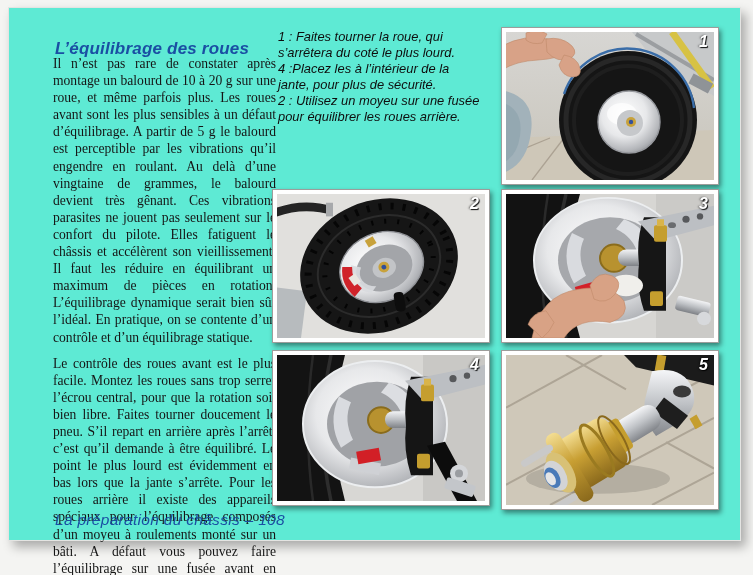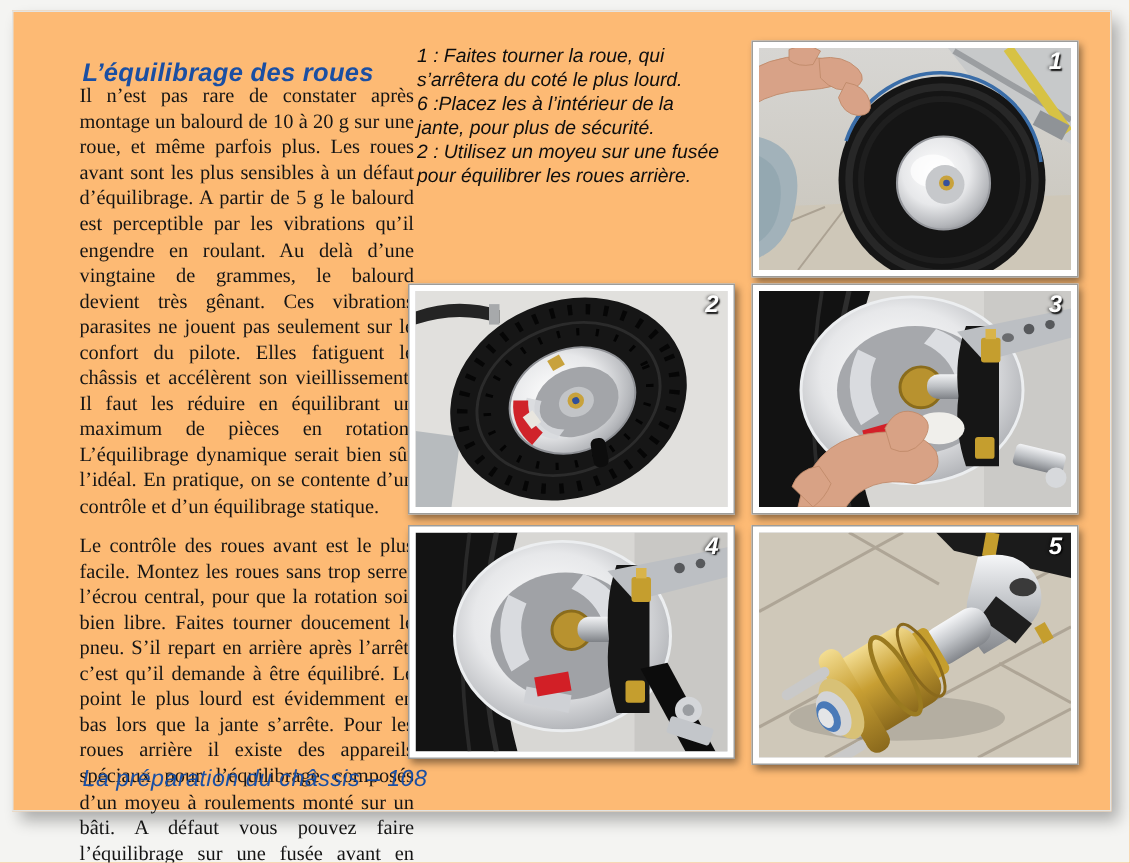--- a/index.html
+++ b/index.html
@@ -6,21 +6,21 @@
   html, body { margin: 0; padding: 0; }
   body {
     width: 753px; height: 575px;
     background: #f4f4f2;
     font-family: "Liberation Sans", sans-serif;
     position: relative; overflow: hidden;
   }
   .page {
     position: absolute; left: 8px; top: 7px;
     width: 733px; height: 534px;
-    background: #fdba74;
+    background: #5eead4;
     border: 1px solid #e4e4e2;
     box-shadow: 5px 6px 10px rgba(0,0,0,0.30);
   }
   .title {
     position: absolute; left: 46px; top: 20px; width: 240px;
     font-weight: bold; font-style: italic; font-size: 17px;
     color: #1a4fa3; letter-spacing: 0.2px;
   }
   .body-col {
     position: absolute; left: 44px; top: 47px; width: 223px;
@@ -65,21 +65,21 @@
 
   <h1 class="title">L’équilibrage des roues</h1>
 
   <div class="body-col">
     <p>Il n’est pas rare de constater après montage un balourd de 10 à 20 g sur une roue, et même parfois plus. Les roues avant sont les plus sensibles à un défaut d’équilibrage. A partir de 5 g le balourd est perceptible par les vibrations qu’il engendre en roulant. Au delà d’une vingtaine de grammes, le balourd devient très gênant. Ces vibrations parasites ne jouent pas seulement sur le confort du pilote. Elles fatiguent le châssis et accélèrent son vieillissement. Il faut les réduire en équilibrant un maximum de pièces en rotation. L’équilibrage dynamique serait bien sûr l’idéal. En pratique, on se contente d’un contrôle et d’un équilibrage statique.</p>
     <p>Le contrôle des roues avant est le plus facile. Montez les roues sans trop serrer l’écrou central, pour que la rotation soit bien libre. Faites tourner doucement le pneu. S’il repart en arrière après l’arrêt, c’est qu’il demande à être équilibré. Le point le plus lourd est évidemment en bas lors que la jante s’arrête. Pour les roues arrière il existe des appareils spéciaux pour l’équilibrage composés d’un moyeu à roulements monté sur un bâti. A défaut vous pouvez faire l’équilibrage sur une fusée avant en utilisant un moyeu de roue avant séparé.</p>
   </div>
 
   <div class="steps">
     <p>1 : Faites tourner la roue, qui s’arrêtera du coté le plus lourd.</p>
-    <p>6 :Placez les à l’intérieur de la jante, pour plus de sécurité.</p>
+    <p>4 :Placez les à l’intérieur de la jante, pour plus de sécurité.</p>
     <p>2 : Utilisez un moyeu sur une fusée pour équilibrer les roues arrière.</p>
   </div>
 
   <div class="footer">La préparation du châssis – 108</div>
 
   <figure class="photo photo1" style="margin:0">
     <div class="photo-img">
       <svg viewBox="0 0 208 148" preserveAspectRatio="none">
         <defs>
           <radialGradient id="rim1" cx="0.42" cy="0.38" r="0.72">

